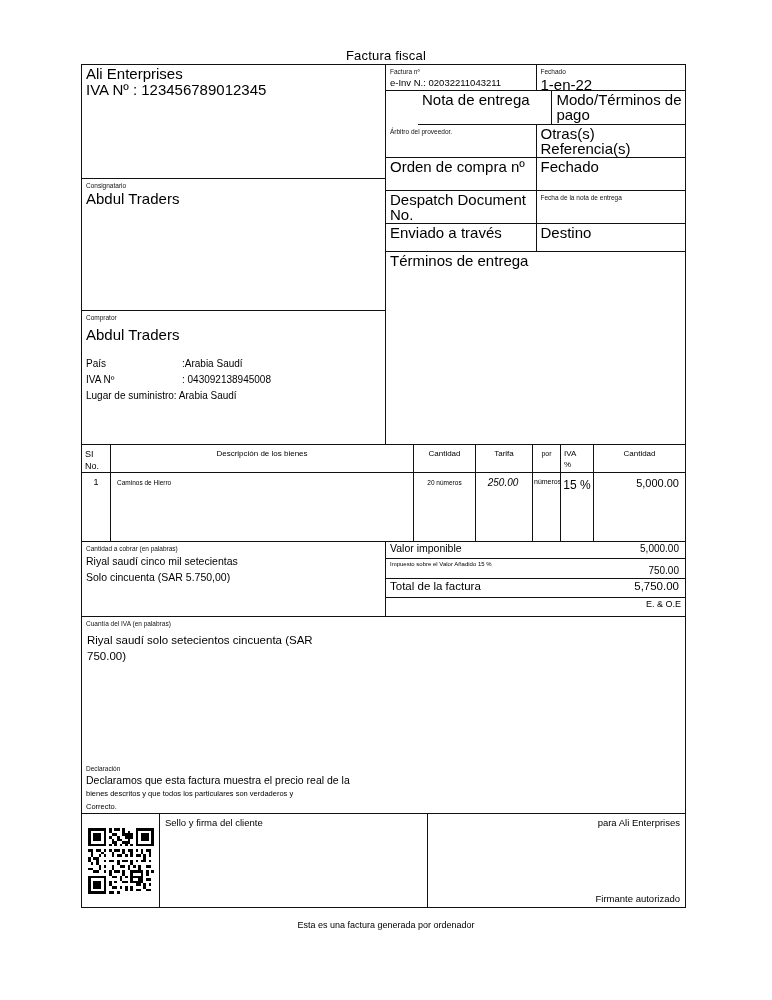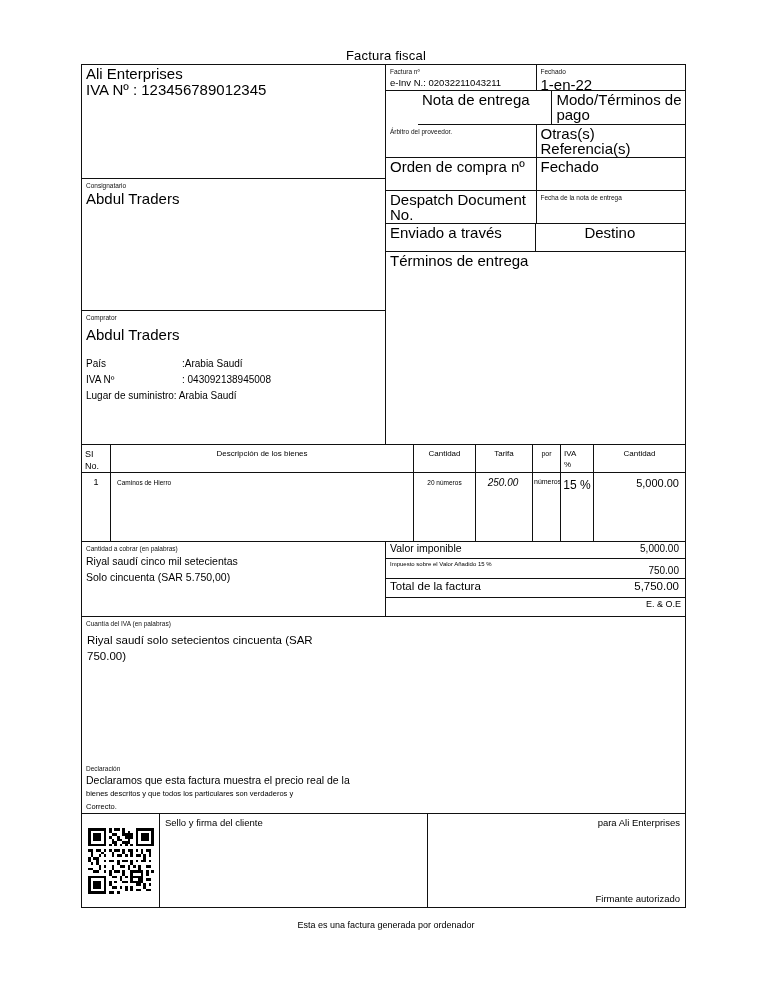--- a/index.html
+++ b/index.html
@@ -224,21 +224,21 @@
           </div>
           <div class="cell meta-c2 bl bb" style="height:33px;">
             <div class="lbl">Fecha de la nota de entrega</div>
           </div>
         </div>
 
         <div class="meta-row">
           <div class="cell meta-c1 bb" style="height:28px;">
             <div class="val">Enviado a través</div>
           </div>
-          <div class="cell meta-c2 bl bb" style="height:28px;padding-left:44px;">
+          <div class="cell meta-c2 bl bb" style="height:28px;">
             <div class="val">Destino</div>
           </div>
         </div>
 
         <div class="meta-row">
           <div class="cell" style="width:300px;height:192px;">
             <div class="val">Términos de entrega</div>
           </div>
         </div>
 

